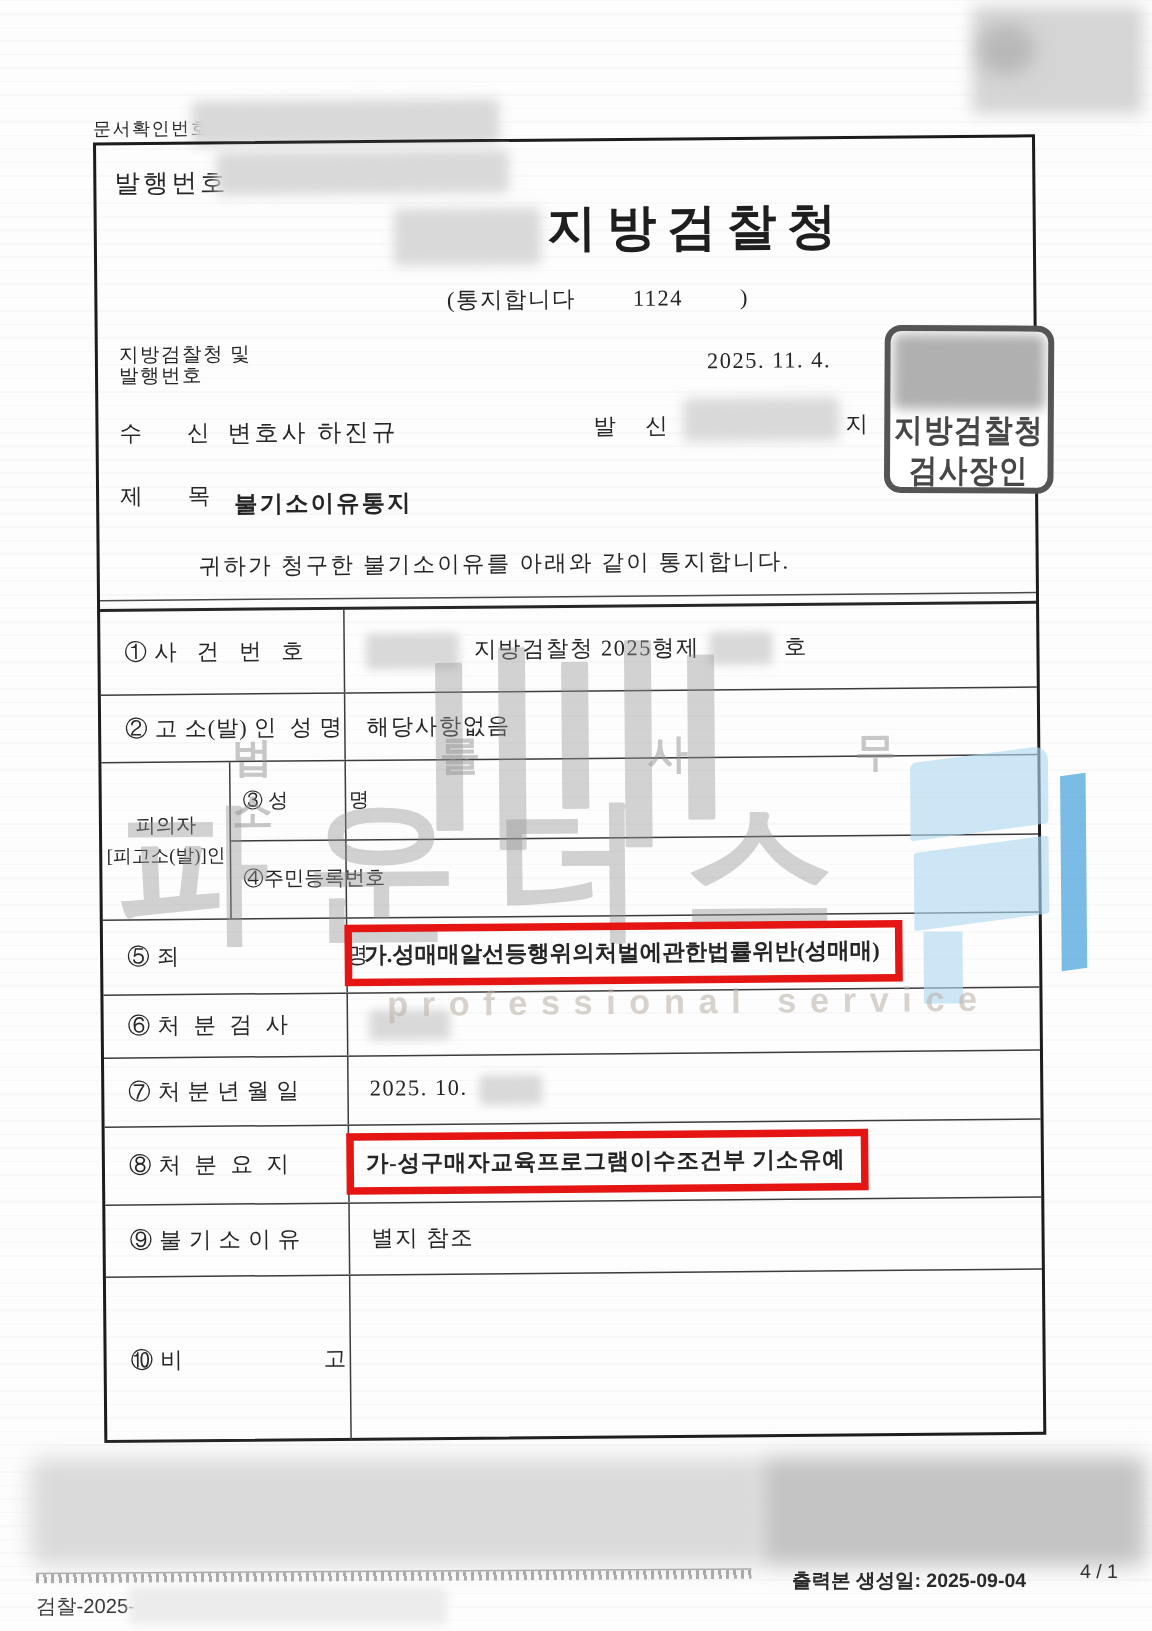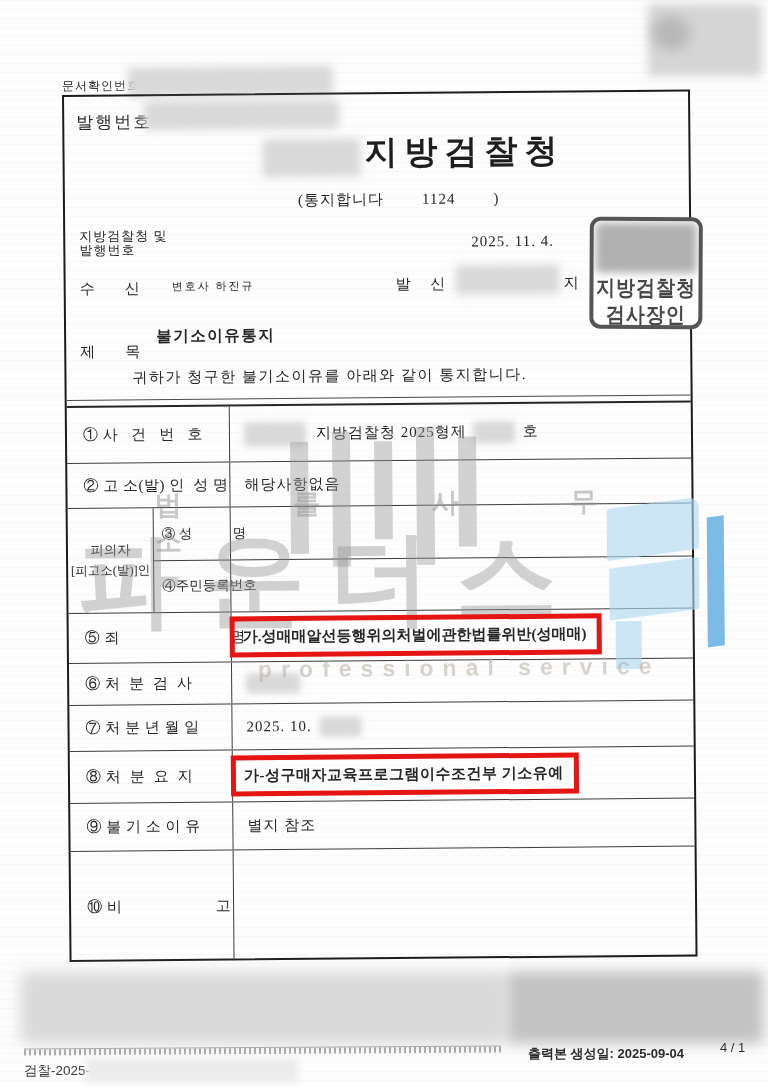--- a/index.html
+++ b/index.html
@@ -41,25 +41,25 @@
   .title-redact{ left:198px; top:44px; width:98px; height:38px; }
   .office-title{
     position:absolute; left:300px; top:36px;
     font-size:33px; font-weight:600; letter-spacing:7px; color:#1e1e1e;
   }
   .phone-line{ position:absolute; left:233px; top:96px; font-size:15px; letter-spacing:1px; }
   .phone-line .gap{ display:inline-block; width:38px; }
   .class-block{ position:absolute; left:14px; top:133px; font-size:13px; line-height:14px; letter-spacing:1px; }
   .date{ position:absolute; left:406px; top:140px; font-size:15px; letter-spacing:1px; }
   .recv-row{ position:absolute; left:14px; top:183px; font-size:15px;text-align:right; }
-  .recv-value{ position:absolute; left:106px; top:183px; font-size:11px; letter-spacing:2px; }
+  .recv-value{ position:absolute; left:86px; top:183px; font-size:16px; letter-spacing:2px; }
   .send-label{ position:absolute; left:330px; top:181px; font-size:15px; letter-spacing:4px; }
   .send-redact{ left:390px; top:172px; width:104px; height:29px; }
   .send-value{ position:absolute; left:498px; top:181px; font-size:15px; letter-spacing:8px; }
-  .subj-label{ position:absolute; left:14px; top:246px; font-size:15px; }
+  .subj-label{ position:absolute; left:14px; top:225px; font-size:15px; }
   .subj-value{ position:absolute; left:90px; top:230px; font-size:15.5px; font-weight:600; letter-spacing:1.5px; }
   .notice{ position:absolute; left:66px; top:272px; font-size:15px; letter-spacing:1.5px; }
   .pre-table-line{ position:absolute; left:0; top:303px; width:100%; height:1px; background:#4a4a4a; }
   
   .seal{
     position:absolute; left:524px; top:125px; width:113px; height:112px;
     border:4px solid #555; border-radius:11px; background:#fff; z-index:7;
     transform:rotate(0.8deg);
     overflow:hidden;
   }

